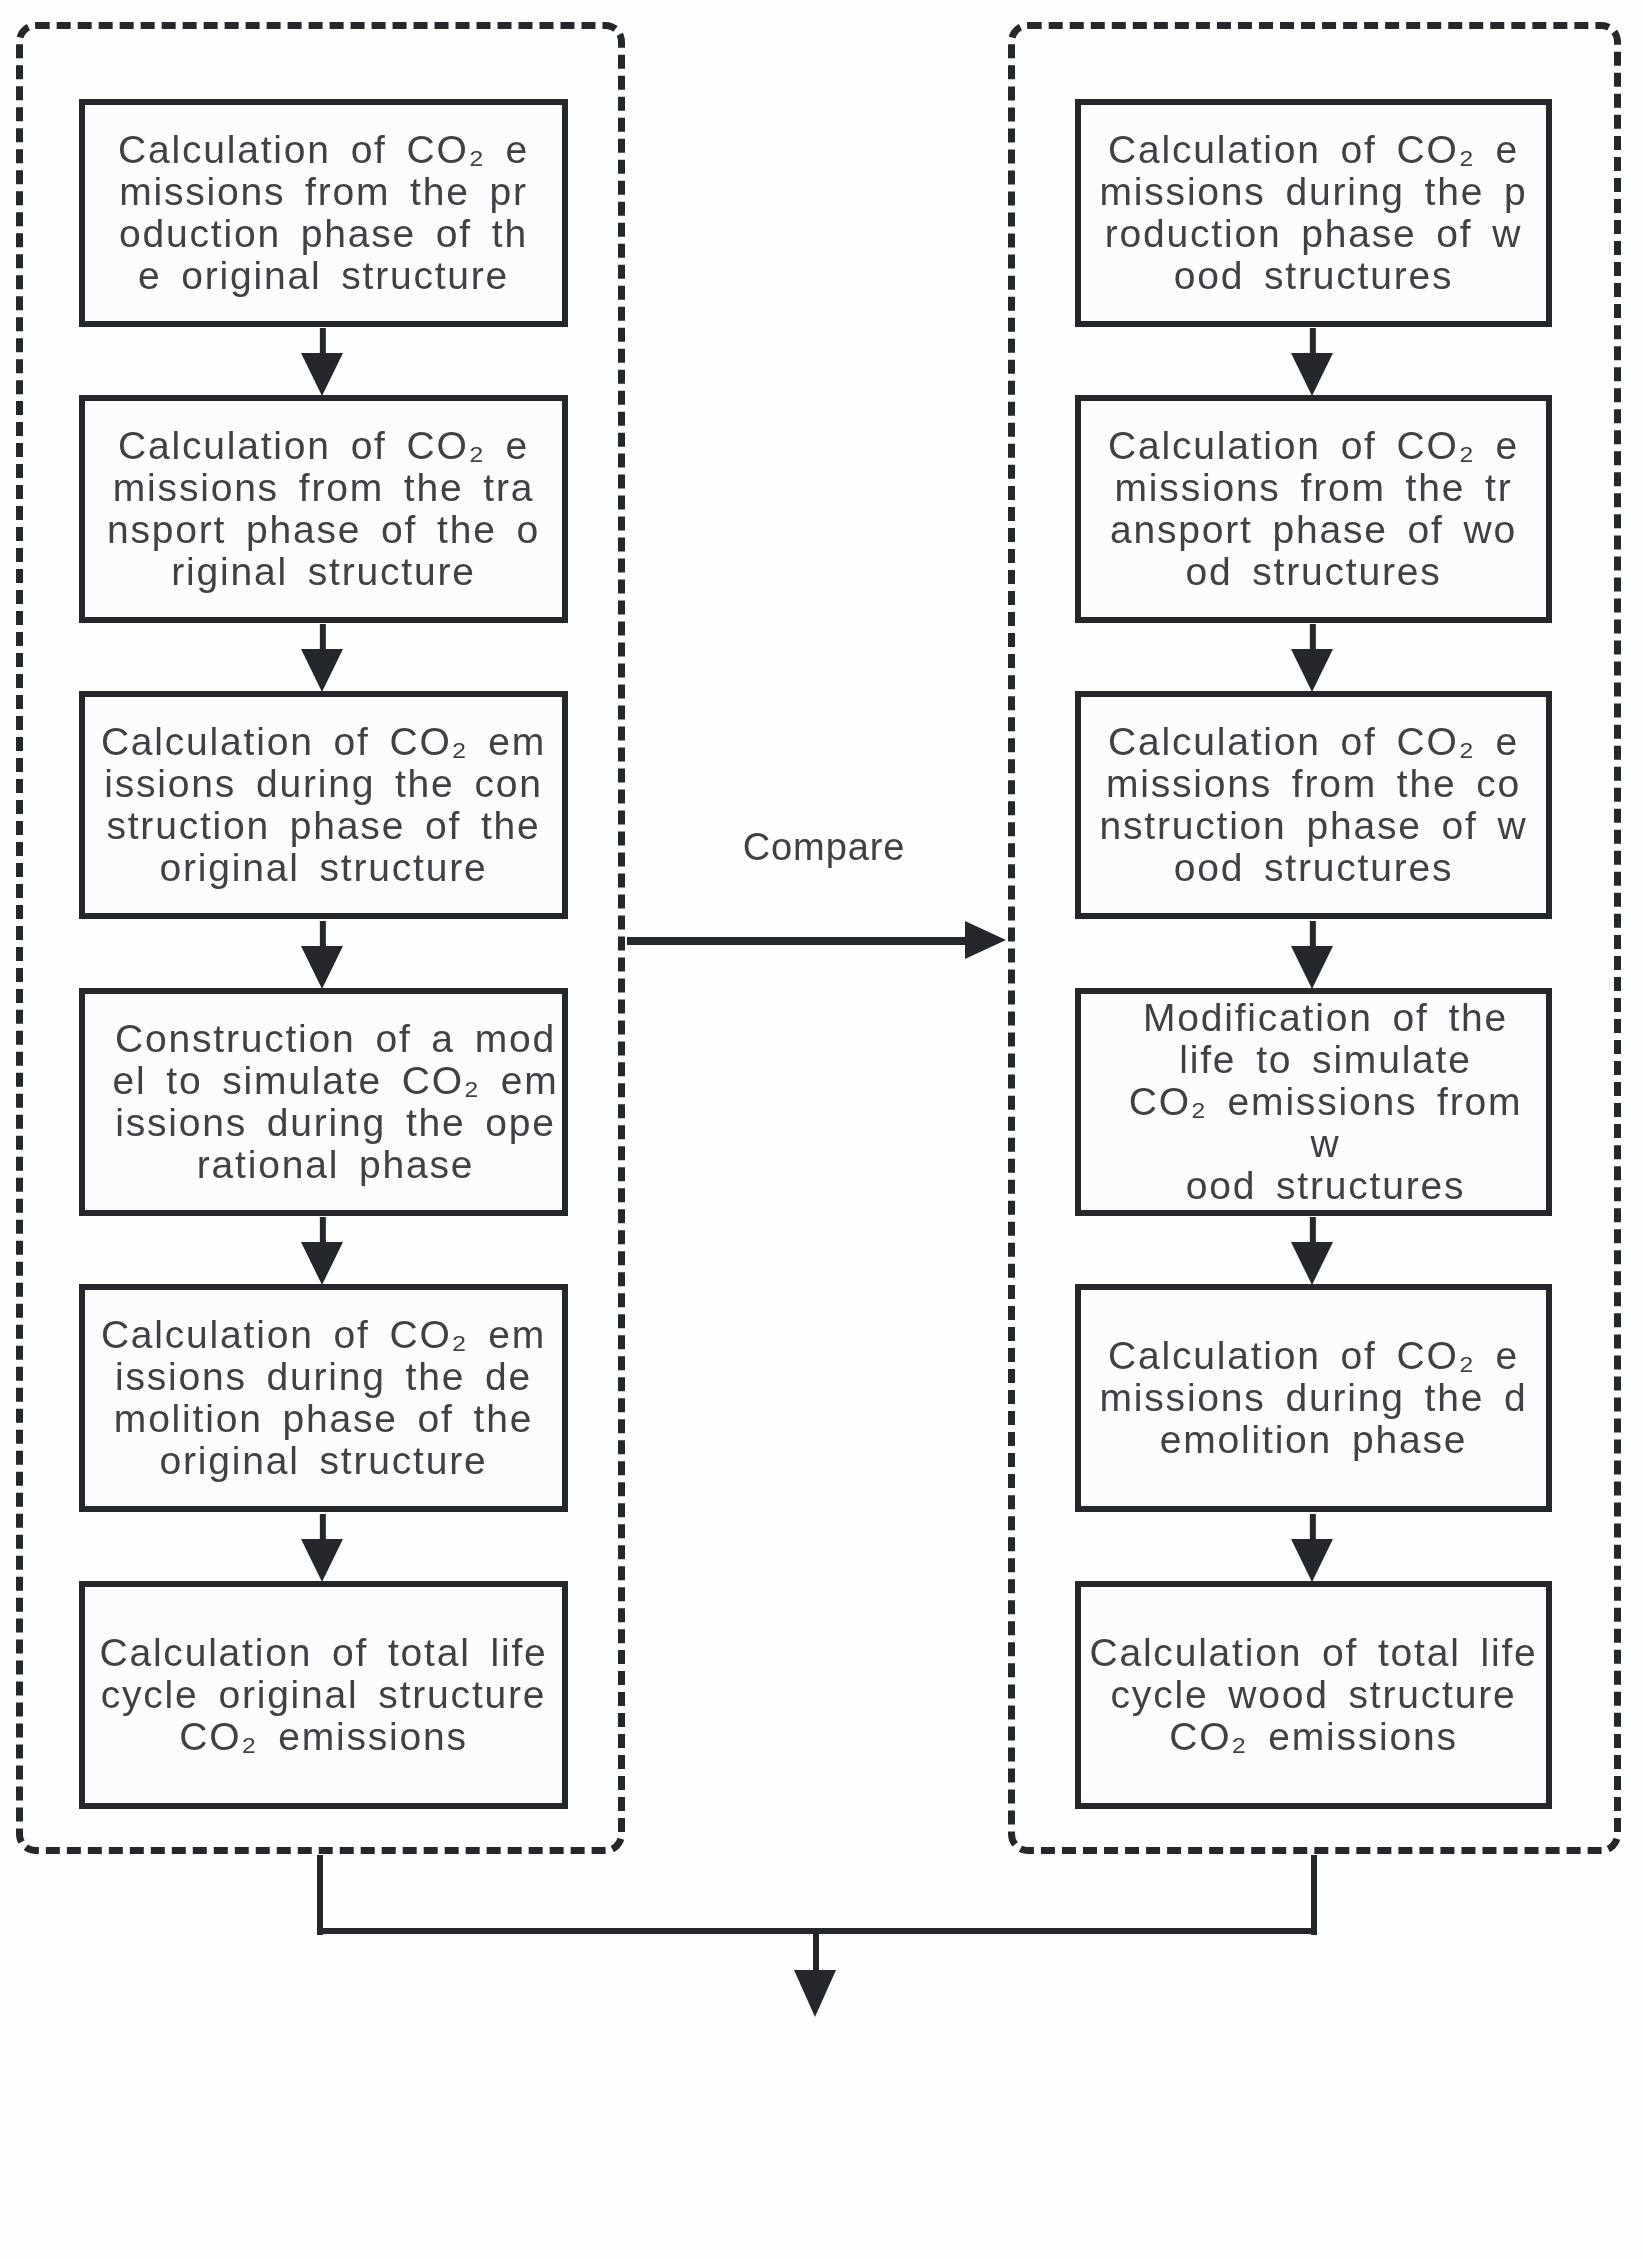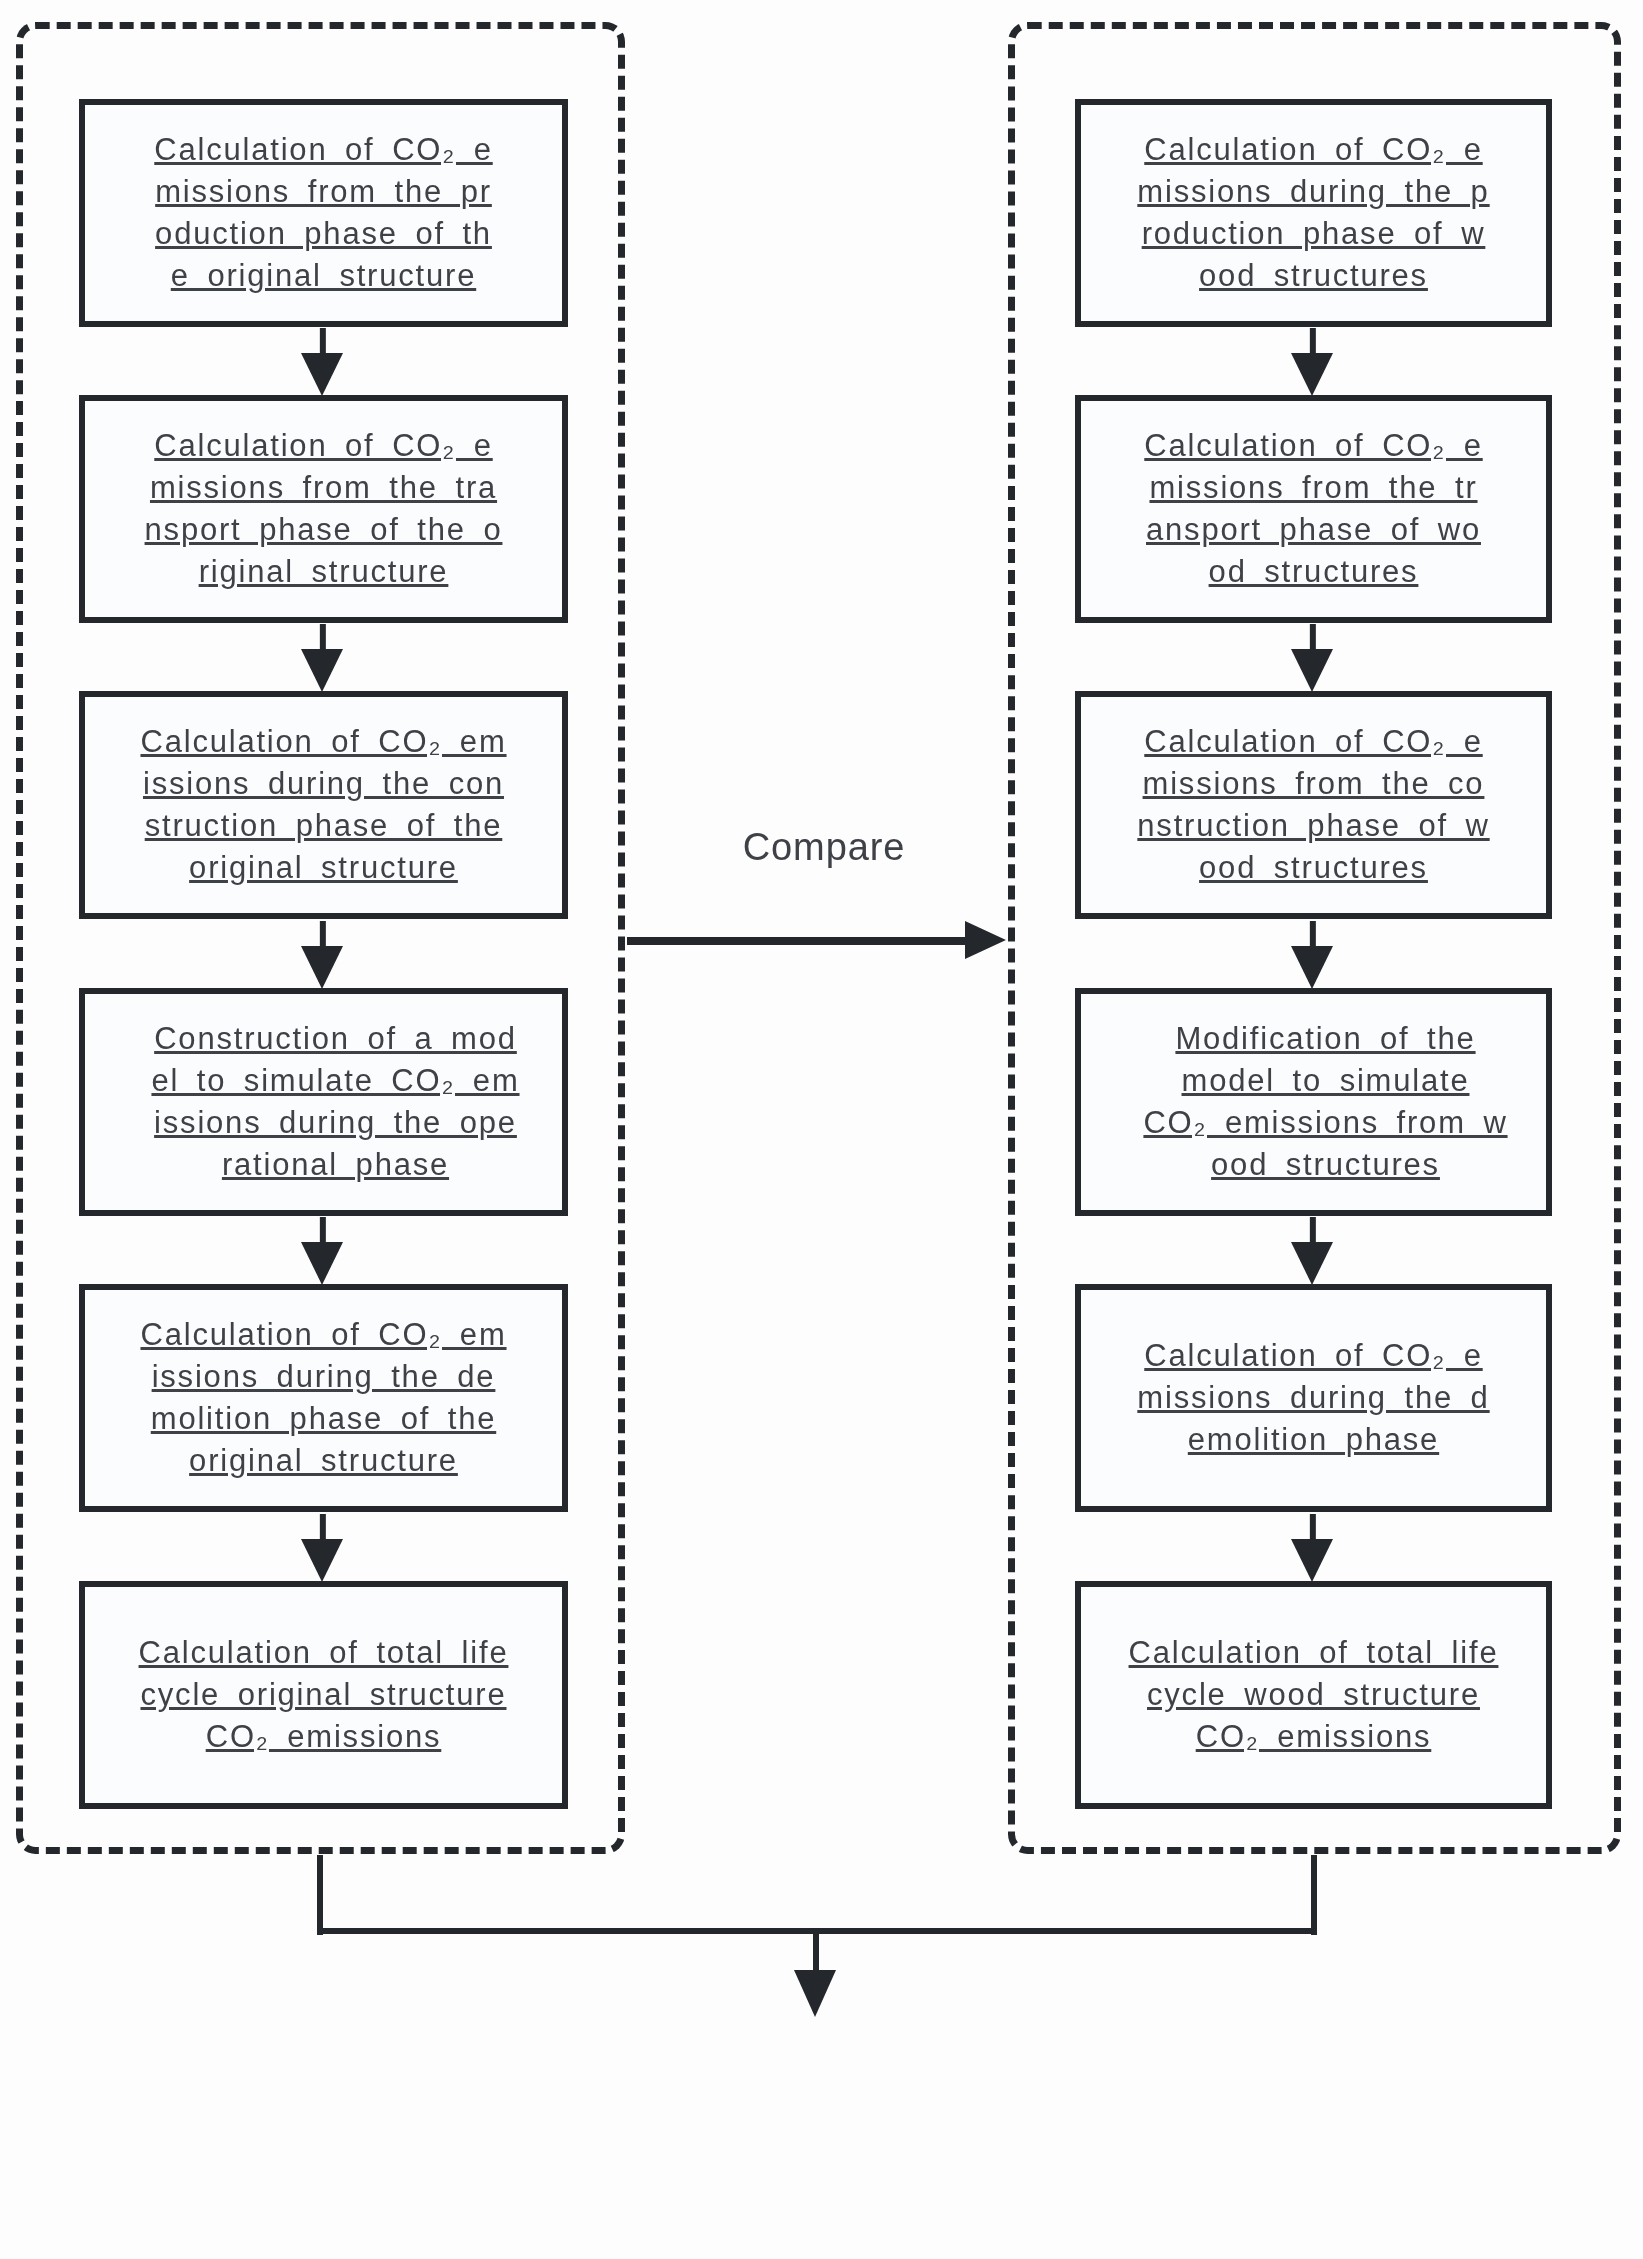--- a/index.html
+++ b/index.html
@@ -26,25 +26,24 @@
   #group-left{left:16px;top:22.4px;width:609px;height:1832px;}
   #group-right{left:1008px;top:22.4px;width:613px;height:1832px;}
 
   .flow-box{
     position:absolute;
     box-sizing:border-box;
     border:6.3px solid var(--line);
     background:var(--box-fill);
     display:flex;align-items:center;justify-content:center;
     text-align:center;
-    font-size:31px;line-height:42px;
+    font-size:39px;line-height:42px;
     letter-spacing:1.8px;word-spacing:7.2px;
     white-space:pre-line;
     color:var(--text);
-    text-decoration:underline;
   }
   .pos-left{left:79px;width:489px;}
   .pos-right{left:1075px;width:477px;}
   .r1{top:99px;height:228px;}
   .r2{top:395px;height:228px;}
   .r3{top:691px;height:228px;}
   .r4{top:988px;height:228px;padding-left:24px;}
   .r5{top:1284px;height:228px;}
   .r6{top:1581px;height:228px;}
 
@@ -142,21 +141,21 @@
 ood structures</div>
   <div class="flow-box pos-right r2">Calculation of CO₂ e
 missions from the tr
 ansport phase of wo
 od structures</div>
   <div class="flow-box pos-right r3">Calculation of CO₂ e
 missions from the co
 nstruction phase of w
 ood structures</div>
   <div class="flow-box pos-right r4">Modification of the
-model to simulate
+life to simulate
 CO₂ emissions from w
 ood structures</div>
   <div class="flow-box pos-right r5">Calculation of CO₂ e
 missions during the d
 emolition phase</div>
   <div class="flow-box pos-right r6">Calculation of total life
 cycle wood structure
 CO₂ emissions</div>
 
   <div class="v-arrow ax-left g1">

